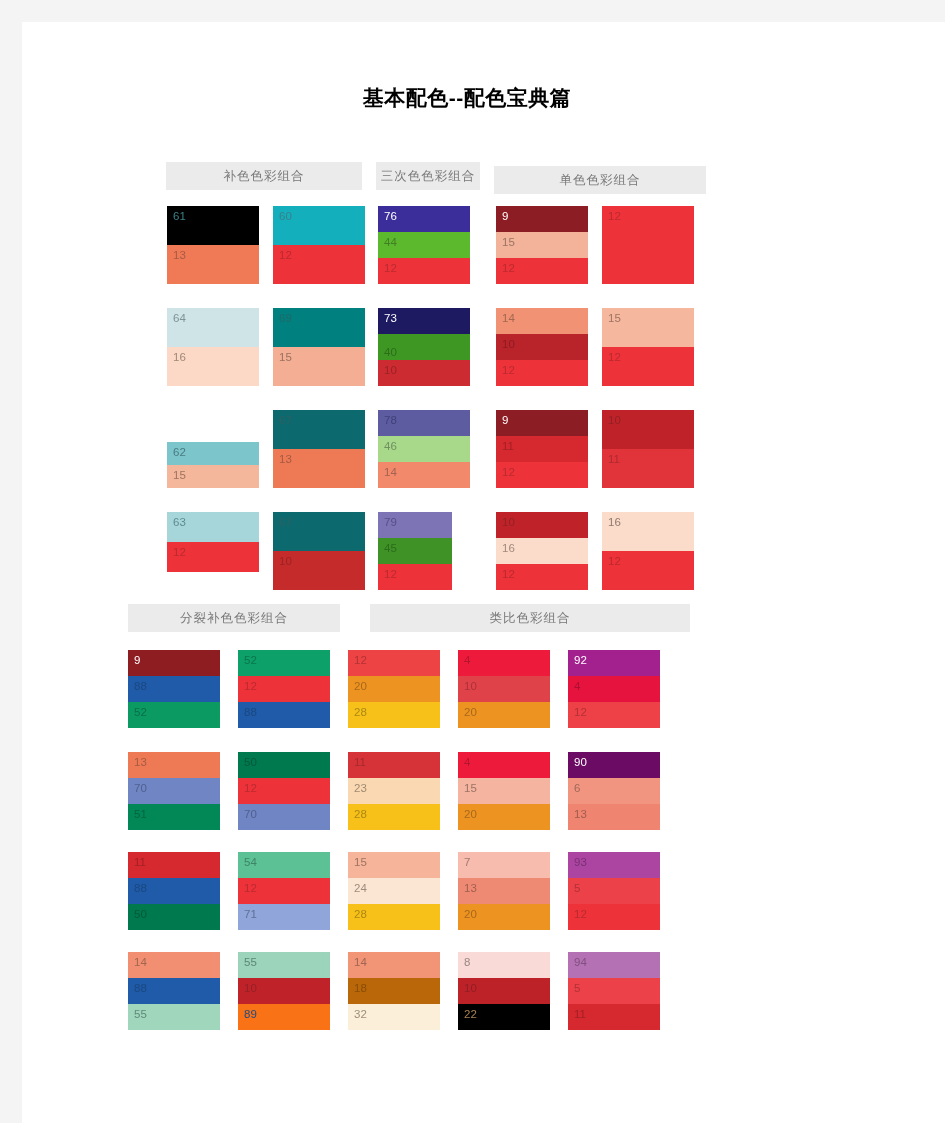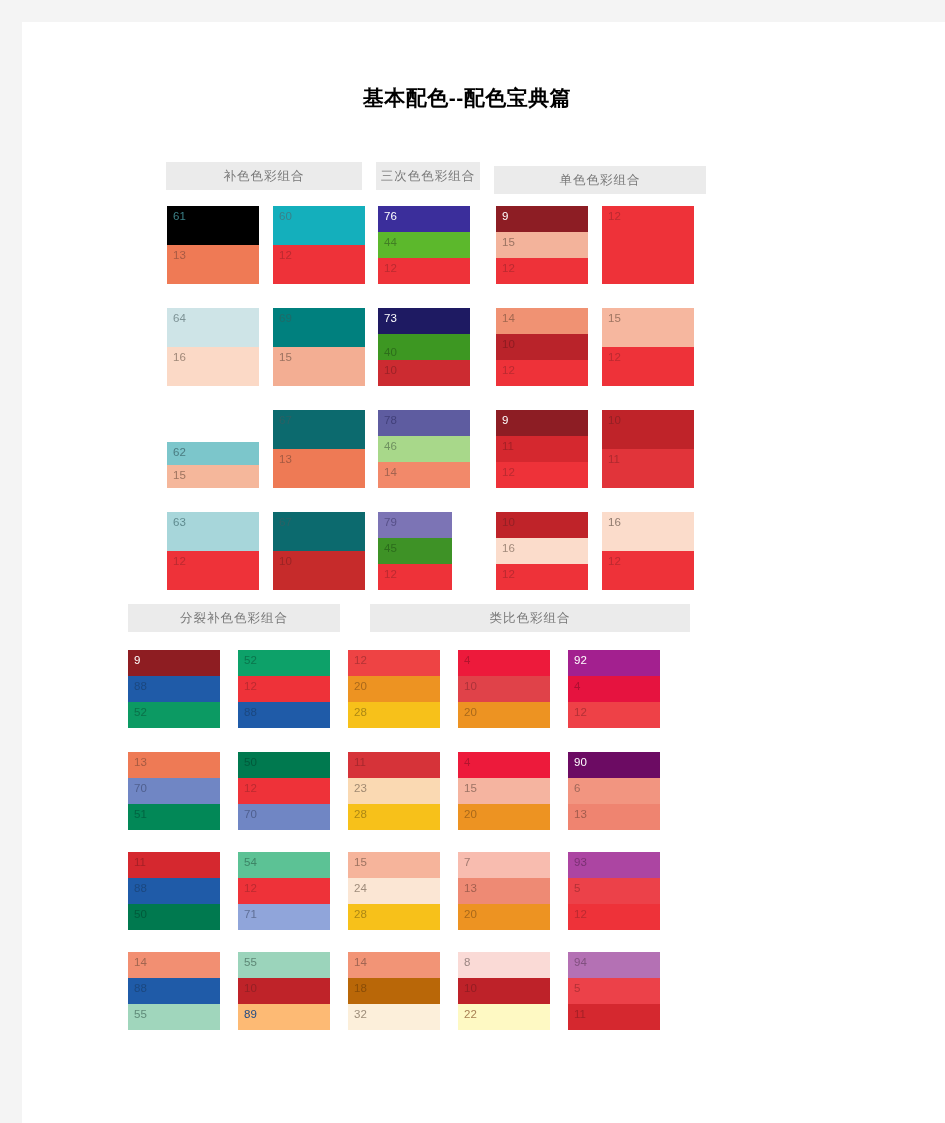--- a/index.html
+++ b/index.html
@@ -104,21 +104,21 @@
           </div>
         </div>
         <div class="swatch" style="left: 145px; top: 388px; width: 92px; height: 78px;">
           <div class="stripe" style="background: rgb(124, 198, 203); margin-top: 32px;">
             <span class="num" style="color: rgb(74, 123, 128);">62</span>
           </div>
           <div class="stripe" style="background: rgb(245, 183, 155);">
             <span class="num" style="color: rgb(157, 116, 96);">15</span>
           </div>
         </div>
-        <div class="swatch" style="left: 145px; top: 490px; width: 92px; height: 78px;">
+        <div class="swatch" style="left: 145px; top: 490px; width: 92px; height: 60px;">
           <div class="stripe" style="background: rgb(167, 214, 218);">
             <span class="num" style="color: rgb(95, 139, 143);">63</span>
           </div>
           <div class="stripe" style="background: rgb(238, 50, 57);">
             <span class="num" style="color: rgb(187, 42, 48);">12</span>
           </div>
         </div>
         <div class="swatch" style="left: 251px; top: 184px; width: 92px; height: 78px;">
           <div class="stripe" style="background: rgb(20, 175, 188);">
             <span class="num" style="color: rgb(58, 129, 137);">60</span>
@@ -345,21 +345,21 @@
             <span class="num" style="color: rgb(95, 111, 150);">71</span>
           </div>
         </div>
         <div class="swatch" style="left: 216px; top: 930px; width: 92px; height: 78px;">
           <div class="stripe" style="background: rgb(155, 212, 187);">
             <span class="num" style="color: rgb(93, 135, 117);">55</span>
           </div>
           <div class="stripe" style="background: rgb(191, 35, 41);">
             <span class="num" style="color: rgb(148, 32, 37);">10</span>
           </div>
-          <div class="stripe" style="background: #fdba74;">
+          <div class="stripe" style="background: #f97316;">
             <span class="num" style="color: rgb(31, 74, 133);">89</span>
           </div>
         </div>
         <div class="swatch" style="left: 326px; top: 628px; width: 92px; height: 78px;">
           <div class="stripe" style="background: rgb(238, 67, 68);">
             <span class="num" style="color: rgb(178, 51, 53);">12</span>
           </div>
           <div class="stripe" style="background: rgb(237, 147, 34);">
             <span class="num" style="color: rgb(169, 105, 27);">20</span>
           </div>
@@ -433,21 +433,21 @@
             <span class="num" style="color: rgb(169, 105, 27);">20</span>
           </div>
         </div>
         <div class="swatch" style="left: 436px; top: 930px; width: 92px; height: 78px;">
           <div class="stripe" style="background: rgb(250, 218, 214);">
             <span class="num" style="color: rgb(156, 135, 132);">8</span>
           </div>
           <div class="stripe" style="background: rgb(190, 34, 41);">
             <span class="num" style="color: rgb(147, 29, 35);">10</span>
           </div>
-          <div class="stripe" style="background: #fef9c3;">
+          <div class="stripe" style="background: #000000;">
             <span class="num" style="color: rgb(168, 129, 84);">22</span>
           </div>
         </div>
         <div class="swatch" style="left: 546px; top: 628px; width: 92px; height: 78px;">
           <div class="stripe" style="background: rgb(163, 32, 143);">
             <span class="num" style="color: rgb(255, 255, 255);">92</span>
           </div>
           <div class="stripe" style="background: rgb(230, 19, 63);">
             <span class="num" style="color: rgb(174, 15, 49);">4</span>
           </div>

